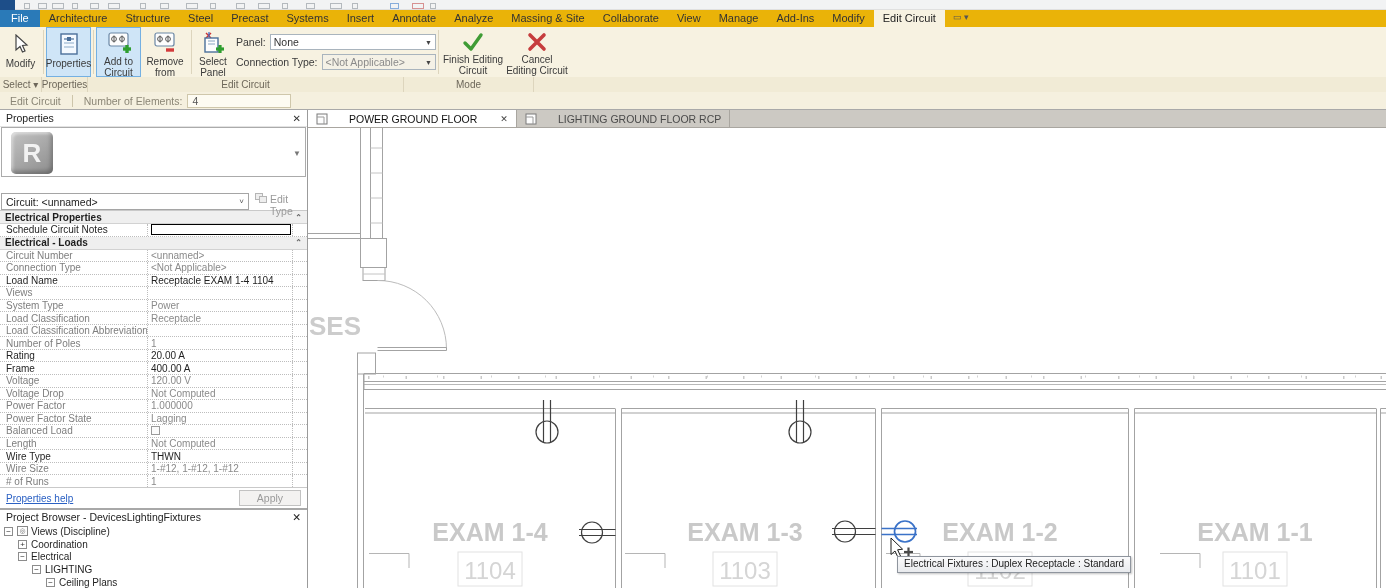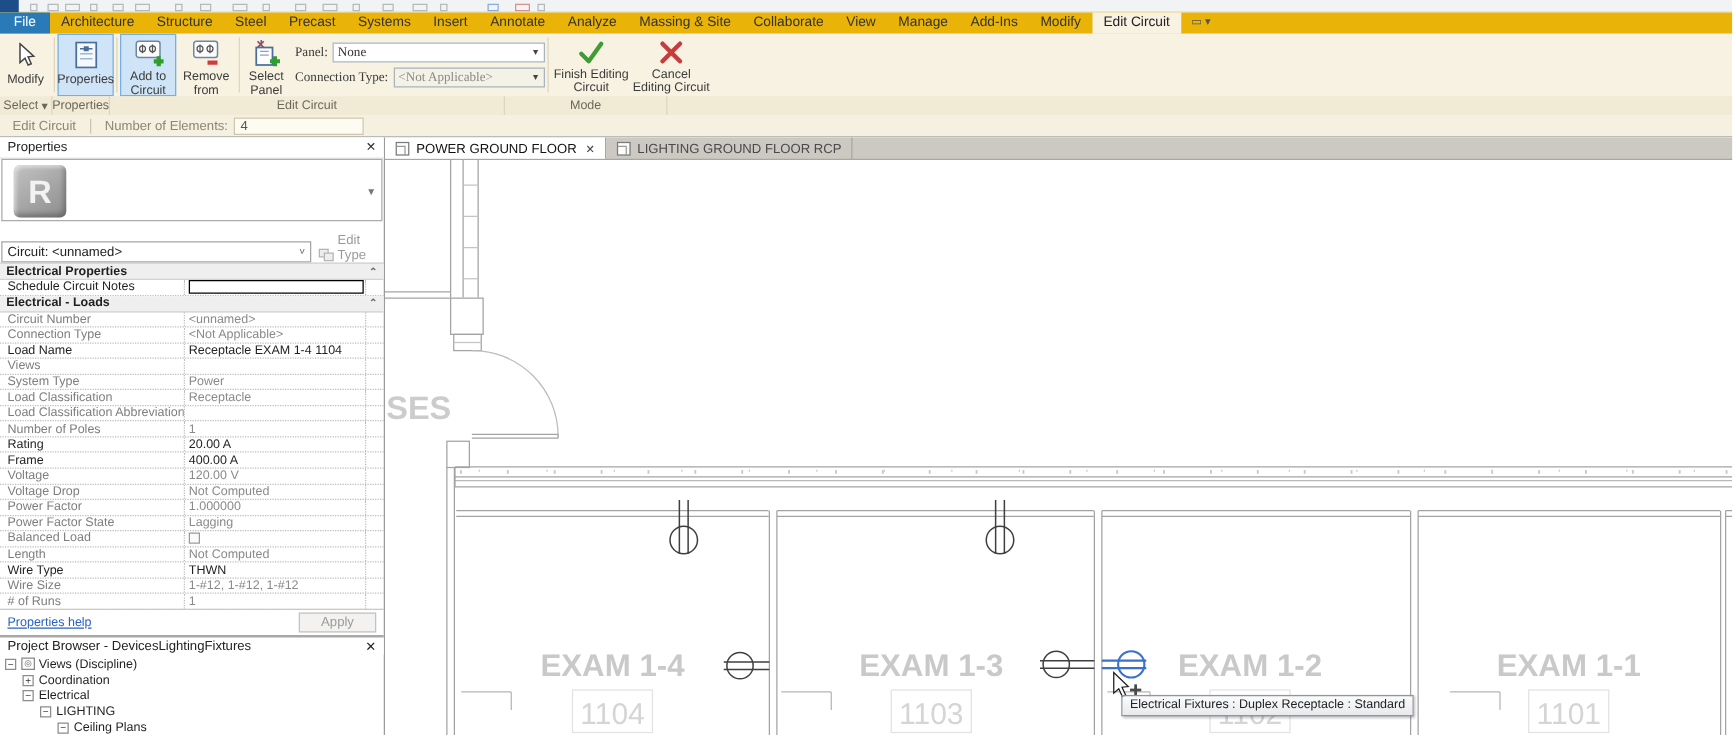--- a/index.html
+++ b/index.html
@@ -21,21 +21,21 @@
 
   
   .ribbon{position:absolute;left:0;top:27px;width:1386px;height:65px;background:#f7f2e1;border-bottom:1px solid #cfc8b0;}
   .rb-body{position:absolute;left:0;top:0;width:1386px;height:50px;display:flex;align-items:stretch;}
   .rb-strip{position:absolute;left:0;top:50px;width:1386px;height:15px;background:#f1ebd6;font-size:10px;color:#6d675a;display:flex;}
   .rb-strip .cap{display:flex;align-items:center;justify-content:center;border-right:1px solid #ddd5bd;}
   .bigbtn{display:flex;flex-direction:column;align-items:center;justify-content:flex-start;padding-top:3px;font-size:10px;color:#3b3b3b;text-align:center;line-height:11px;border:1px solid transparent;}
   .bigbtn .ic{width:26px;height:26px;display:flex;align-items:center;justify-content:center;margin-bottom:1px;}
   .bigbtn.hl{background:#cfe5f7;border:1px solid #74b0e2;}
   .vsep{width:1px;background:#ddd5bd;margin:3px 2px;}
-  .ec-col{display:flex;flex-direction:column;justify-content:center;gap:4px;padding-left:4px;font-family:Liberation Serif, serif;}
+  .ec-col{display:flex;flex-direction:column;justify-content:center;gap:4px;padding-left:4px;}
   .ec-row{display:flex;align-items:center;font-size:10.5px;color:#3b3b3b;gap:4px;}
   .dd{height:16px;background:#fff;border:1px solid #a9b4bd;display:flex;align-items:center;justify-content:space-between;font-size:10.5px;color:#333;padding:0 3px;}
   .dd.dim{color:#8a8a8a;background:#f4f1e6;}
   .dd .arr{font-size:7px;color:#444;margin-left:6px;}
 
   
   .optbar{position:absolute;left:0;top:92px;width:1386px;height:18px;background:#f5f0df;border-bottom:1px solid #a9a9a9;font-size:10.5px;color:#8b8676;display:flex;align-items:center;}
   .optbar .sep{width:1px;height:12px;background:#cdc5aa;margin:0 11px;}
   .optbar .valbox{width:104px;height:14px;border:1px solid #cfc7ab;background:#fdfbf2;color:#555;padding:0 4px;margin-left:5px;font-size:10.5px;line-height:13px;}
 
@@ -46,21 +46,21 @@
   .pal-head{height:17px;display:flex;align-items:center;justify-content:space-between;padding:0 6px;font-size:10.5px;color:#222;background:#fff;border-bottom:1px solid #e3e3e3;}
   .pal-head .x{color:#333;font-size:10px;cursor:default;}
 
   .typesel{position:relative;height:50px;border:1px solid #ababab;margin:0 1px;background:#fff;}
   .rlogo{position:absolute;left:9px;top:4px;width:42px;height:42px;border-radius:5px;background:linear-gradient(145deg,#c2c2c2,#8d8d8d);box-shadow:inset -2px -3px 4px rgba(0,0,0,.25), inset 2px 2px 3px rgba(255,255,255,.5);display:flex;align-items:center;justify-content:center;color:#f2f2f2;font-weight:bold;font-size:26px;}
   .typesel .arr{position:absolute;right:4px;top:21px;font-size:8px;color:#777;}
 
   .comborow{height:17px;display:flex;align-items:stretch;margin-top:16px;}
   .combo{flex:0 0 248px;border:1px solid #a5a5a5;background:#fff;font-size:10.5px;color:#222;display:flex;align-items:center;justify-content:space-between;padding:0 4px;margin-left:1px;}
   .combo .arr{color:#555;font-size:8px;}
-  .edittype{flex:1;display:flex;align-items:flex-end;gap:4px;font-size:10.5px;color:#9a9a9a;padding-left:6px;}
+  .edittype{flex:1;display:flex;align-items:flex-start;gap:4px;font-size:10.5px;color:#9a9a9a;padding-left:6px;}
   .et-ico{width:13px;height:11px;position:relative;}
   .et-ico i{position:absolute;border:1px solid #b5b5b5;background:#eee;width:8px;height:7px;display:block;}
   .et-ico i:first-child{left:0;top:0;}
   .et-ico i:last-child{left:4px;top:3px;}
 
   .pgrid{height:277px;overflow:hidden;border-top:1px solid #c9c9c9;}
   .psection{height:13px;background:#efefef;border-bottom:1px solid #d2d2d2;display:flex;align-items:center;justify-content:space-between;padding:0 5px;font-size:10px;font-weight:bold;color:#1f1f1f;}
   .psection .col{color:#666;font-size:8px;}
   .prow{height:12.55px;display:flex;font-size:10px;border-bottom:1px dotted #bdbdbd;}
   .prow .lab{flex:0 0 148px;border-right:1px dotted #bdbdbd;padding:0 0 0 6px;display:flex;align-items:center;color:#1f1f1f;overflow:hidden;white-space:nowrap;}
@@ -78,21 +78,21 @@
   .pb-head{height:16px;border-top:2px solid #a8a8a8;display:flex;align-items:center;justify-content:space-between;padding:0 6px;font-size:10.5px;color:#222;background:#fff;}
   .tree{font-size:10px;color:#1f1f1f;padding-top:1px;}
   .titem{height:12.8px;display:flex;align-items:center;white-space:nowrap;}
   .texp{width:9px;height:9px;border:1px solid #8c8c8c;background:#fff;font-size:8px;line-height:7px;text-align:center;color:#333;margin-right:4px;flex:0 0 9px;}
   .texp.none{border:none;background:transparent;}
   .tico{width:11px;height:10px;border:1px solid #888;margin-right:3px;flex:0 0 11px;display:flex;align-items:center;justify-content:center;font-size:7px;color:#666;background:#fdfdfd;}
 
   
   .canvas{position:absolute;left:308px;top:0;width:1078px;height:478px;background:#fff;}
   .viewtabs{position:absolute;left:0;top:0;width:1078px;height:18px;background:#ccc9c3;display:flex;border-bottom:1px solid #a9a6a0;}
-  .vtab{display:flex;align-items:center;gap:5px;padding:0 8px;font-size:10.5px;color:#4a4a4a;border-right:1px solid #a9a6a0;white-space:nowrap;}
+  .vtab{display:flex;align-items:center;gap:21px;padding:0 8px;font-size:10.5px;color:#4a4a4a;border-right:1px solid #a9a6a0;white-space:nowrap;}
   .vtab.active{background:#fff;color:#111;}
   .vtab .x{font-size:9px;color:#444;margin-left:2px;}
   .drawing{position:absolute;left:0;top:18px;}
   .tooltip{position:absolute;left:589px;top:446px;height:17px;border:1px solid #8f959e;background:linear-gradient(#fbfbfc,#e8eaed);font-size:10px;color:#222;padding:1px 6px 0 6px;white-space:nowrap;box-shadow:1px 1px 2px rgba(0,0,0,.25);}
 </style>
 </head>
 <body>
 
 <div class="app">
 

